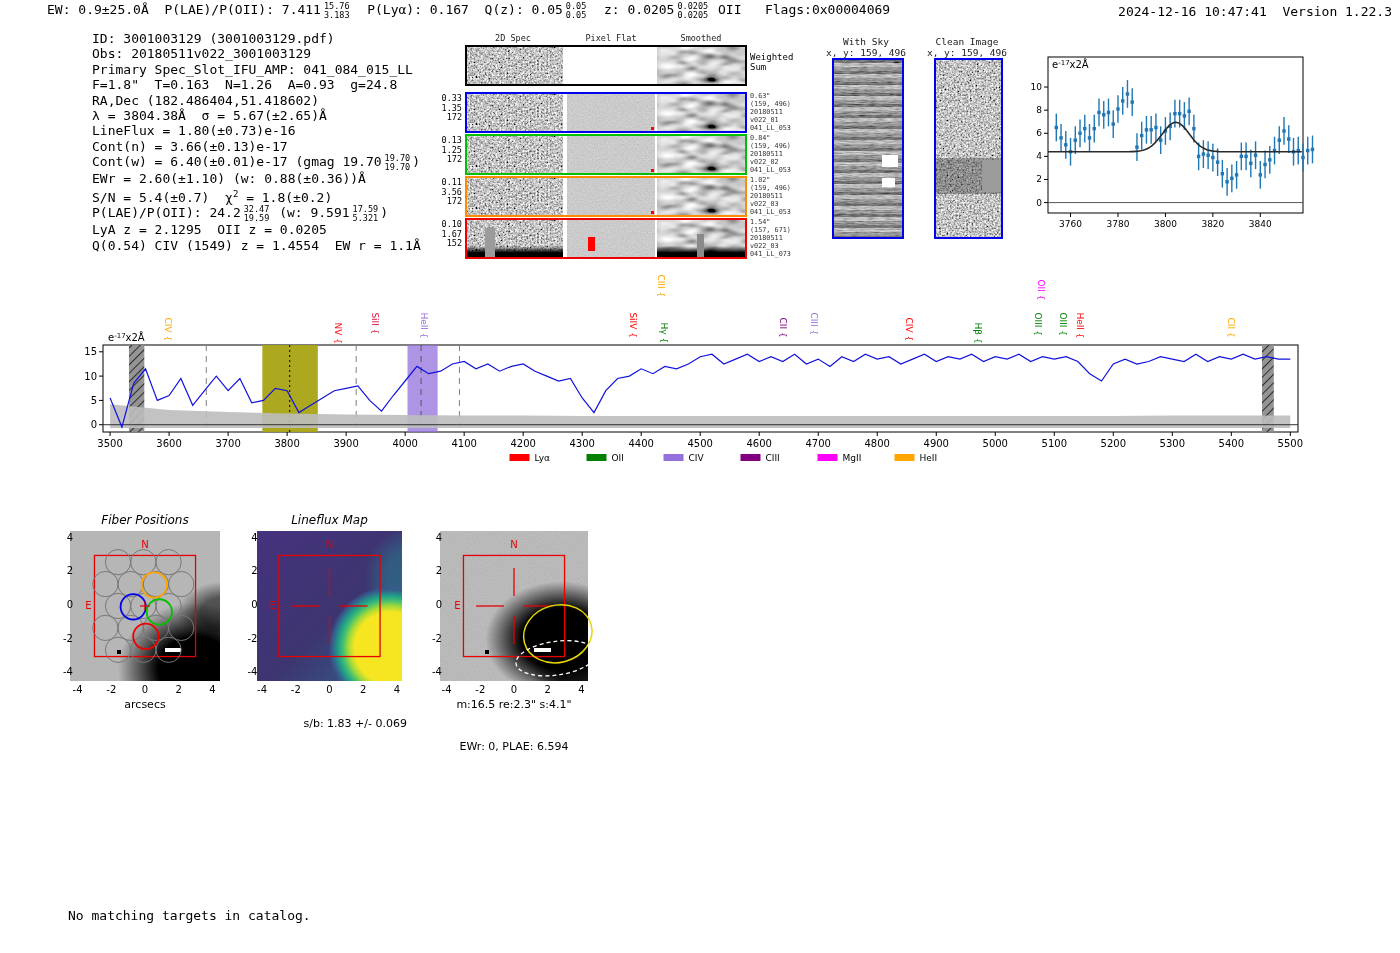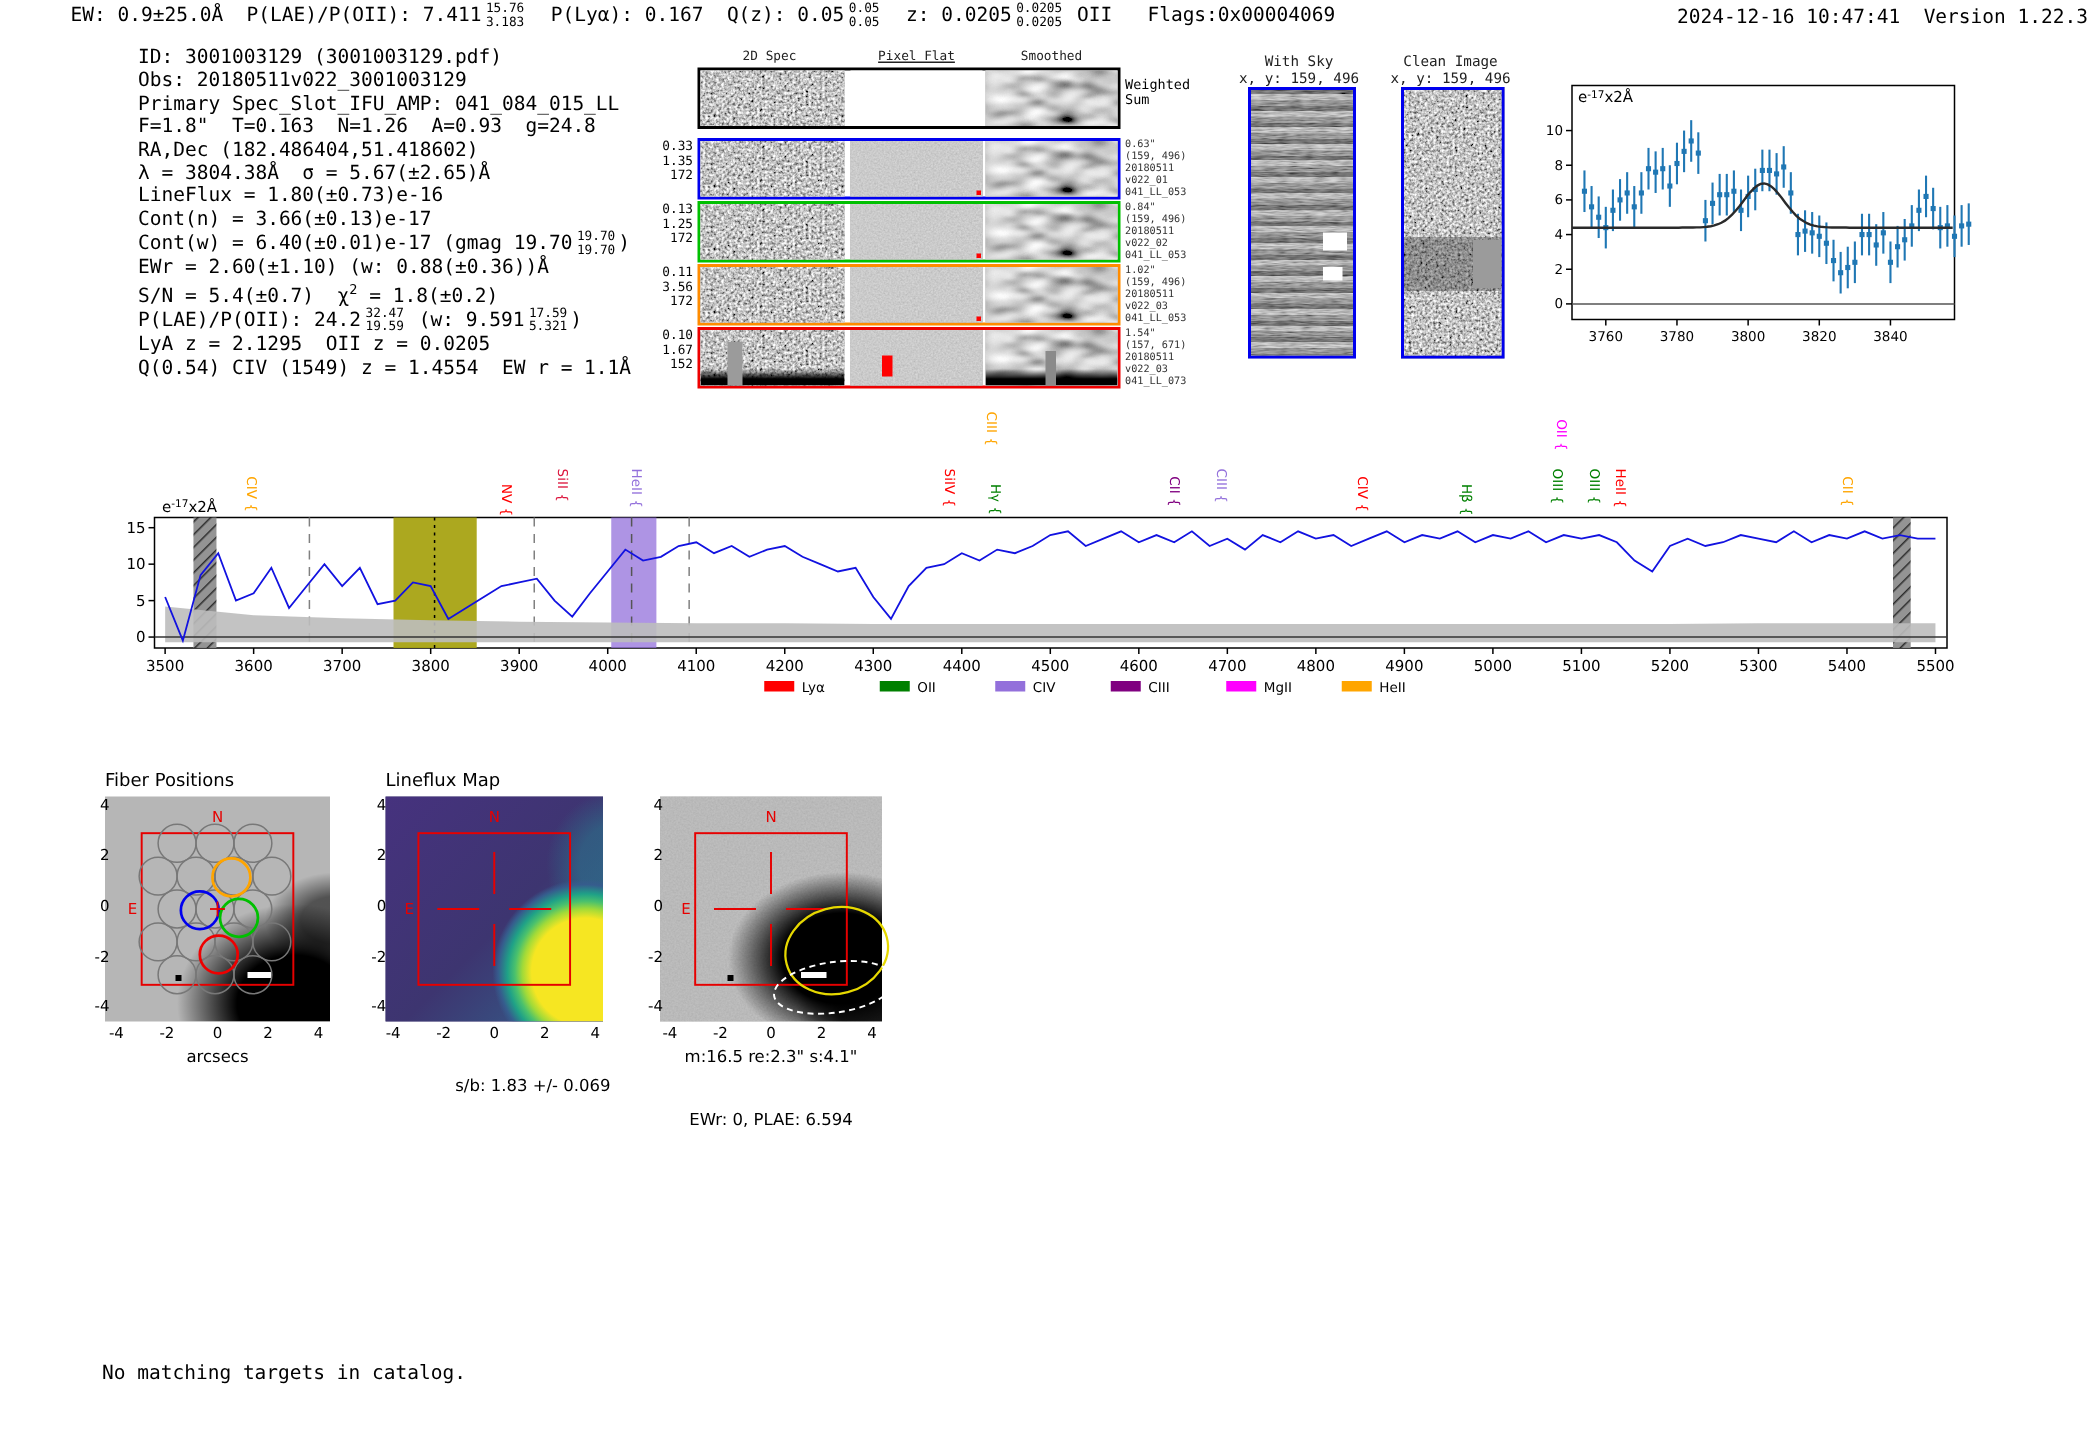--- a/index.html
+++ b/index.html
@@ -11,21 +11,21 @@
   .info{font-size:13px;line-height:15.4px;white-space:pre;}
   .frac{display:inline-flex;flex-direction:column;vertical-align:middle;
         font-size:8.5px;line-height:8.5px;margin:0 2px 0 3px;text-align:left;}
   sup.chi{font-size:9px;}
   .colhdr{font-size:8.5px;color:#222;text-align:center;}
   .rowbox{position:absolute;box-sizing:border-box;}
   .cutimg{position:absolute;overflow:hidden;}
   .noise{position:absolute;left:0;top:0;width:100%;height:100%;}
   .lbl-left{position:absolute;font-size:8.5px;line-height:9.5px;text-align:right;width:22px;}
   .lbl-right{position:absolute;font-size:6.8px;line-height:8px;color:#333;}
-  .paneltitle{font-size:12px;text-align:left;}
+  .paneltitle{font-size:12px;text-align:center;font-style:italic;}
   .panelxlabel{font-size:11px;text-align:center;}
   .tick{position:absolute;font-size:10px;font-family:"DejaVu Sans","Liberation Sans",sans-serif;}
   .panelbg{position:absolute;overflow:hidden;}
   .footer{font-size:13px;line-height:15.5px;white-space:pre;}
   svg{position:absolute;overflow:visible;}
 </style>
 </head>
 <body>
 
 <svg width="0" height="0" style="position:absolute">
@@ -90,21 +90,21 @@
       <div class="info"><span>Cont(n) = 3.66(±0.13)e-17</span></div>
       <div class="info"><span>Cont(w) = 6.40(±0.01)e-17 (gmag 19.70</span><span class="frac"><span>19.70</span><span>19.70</span></span><span>)</span></div>
       <div class="info"><span>EWr = 2.60(±1.10) (w: 0.88(±0.36))Å</span></div>
       <div class="info"><span>S/N = 5.4(±0.7)  χ</span><sup class="chi">2</sup><span> = 1.8(±0.2)</span></div>
       <div class="info"><span>P(LAE)/P(OII): 24.2</span><span class="frac"><span>32.47</span><span>19.59</span></span><span> (w: 9.591</span><span class="frac"><span>17.59</span><span>5.321</span></span><span>)</span></div>
       <div class="info"><span>LyA z = 2.1295  OII z = 0.0205</span></div>
       <div class="info"><span>Q(0.54) CIV (1549) z = 1.4554  EW r = 1.1Å</span></div>
     </div>
 
   <div class="abs colhdr" style="left:473px;top:33px;width:80px;">2D Spec</div>
-  <div class="abs colhdr" style="left:571px;top:33px;width:80px;text-decoration:underline;">Pixel Flat</div>
+  <div class="abs colhdr" style="left:571px;top:33px;width:80px;">Pixel Flat</div>
   <div class="abs colhdr" style="left:661px;top:33px;width:80px;">Smoothed</div>
   <div class="abs" style="left:750px;top:52px;font-size:9px;line-height:10px;">
     <div>Weighted</div>
       <div>Sum</div>
   </div>
   <div id="spec2d-rows">
       <div class="rowbox" style="left: 465px; top: 45px; width: 282px; height: 41px; border: 2px solid rgb(0, 0, 0); background: rgb(255, 255, 255);">
         <div class="cutimg" style="left: 0px; top: 0px; width: 96px; height: 37px; background: rgb(176, 176, 176);">
           <svg class="noise" width="96" height="37">
             <rect width="96" height="37" filter="url(#fHard)"></rect>

